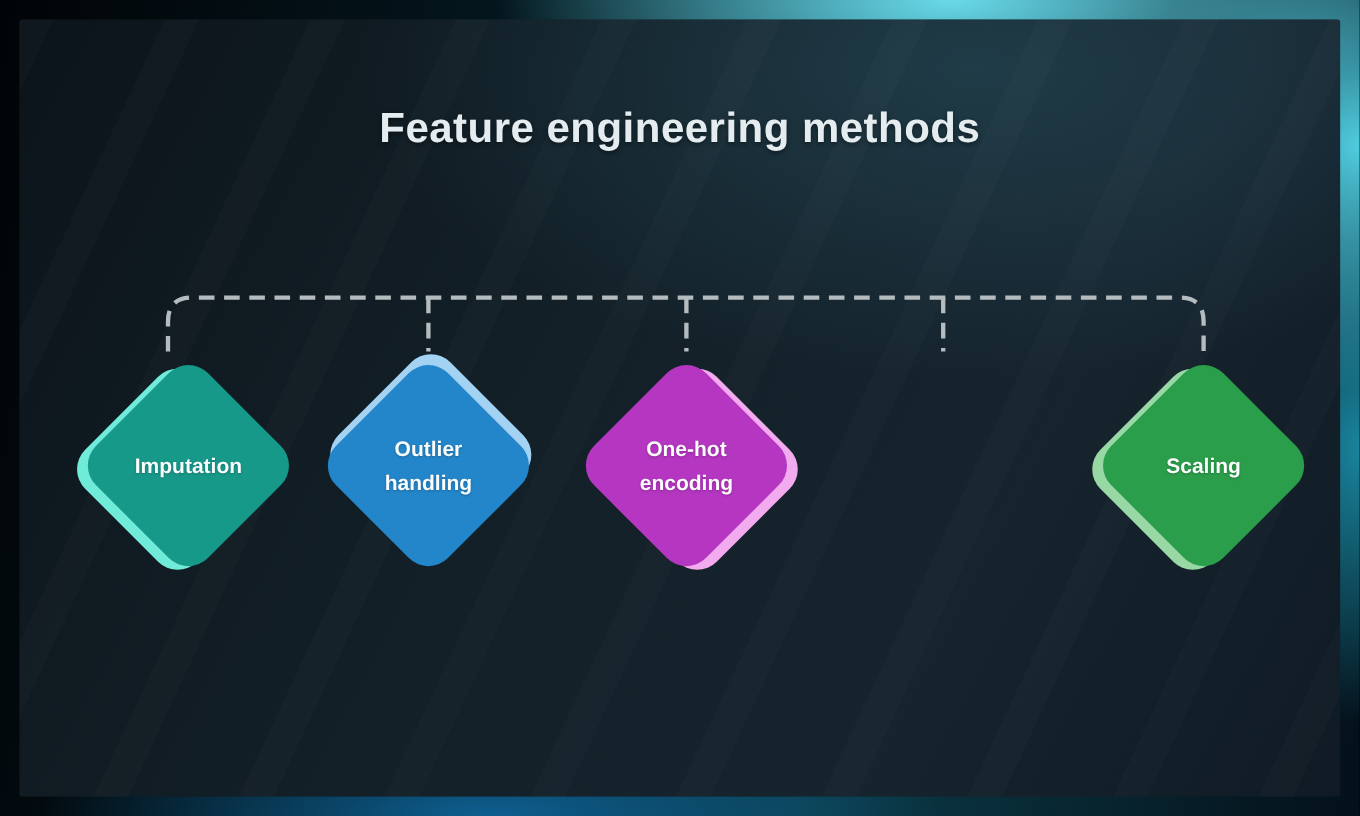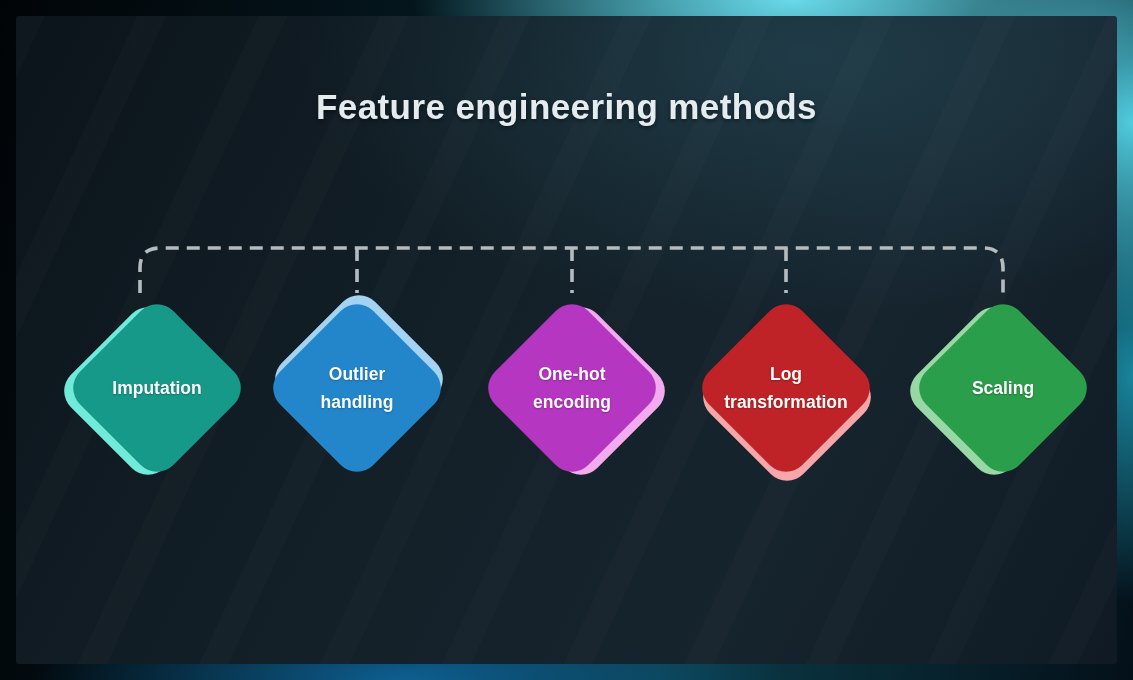--- a/index.html
+++ b/index.html
@@ -107,26 +107,20 @@
 handling</div>
   </div>
 
   <div class="diamond-group pos-2" style="--c: #b536c1; --a: #f3abef;">
     <div class="accent accent-right"></div>
     <div class="shape"></div>
     <div class="label">One-hot
 encoding</div>
   </div>
 
-  <div class="diamond-group pos-3" style="--c: #bf2327; --a: #f7a6a9;">
-    <div class="accent accent-bottom"></div>
-    <div class="shape"></div>
-    <div class="label">Log
-transformation</div>
-  </div>
 
   <div class="diamond-group pos-4" style="--c: #2b9e4b; --a: #97d8a4;">
     <div class="accent accent-left"></div>
     <div class="shape"></div>
     <div class="label">Scaling</div>
   </div>
 
 </div>
 
 </body></html>

